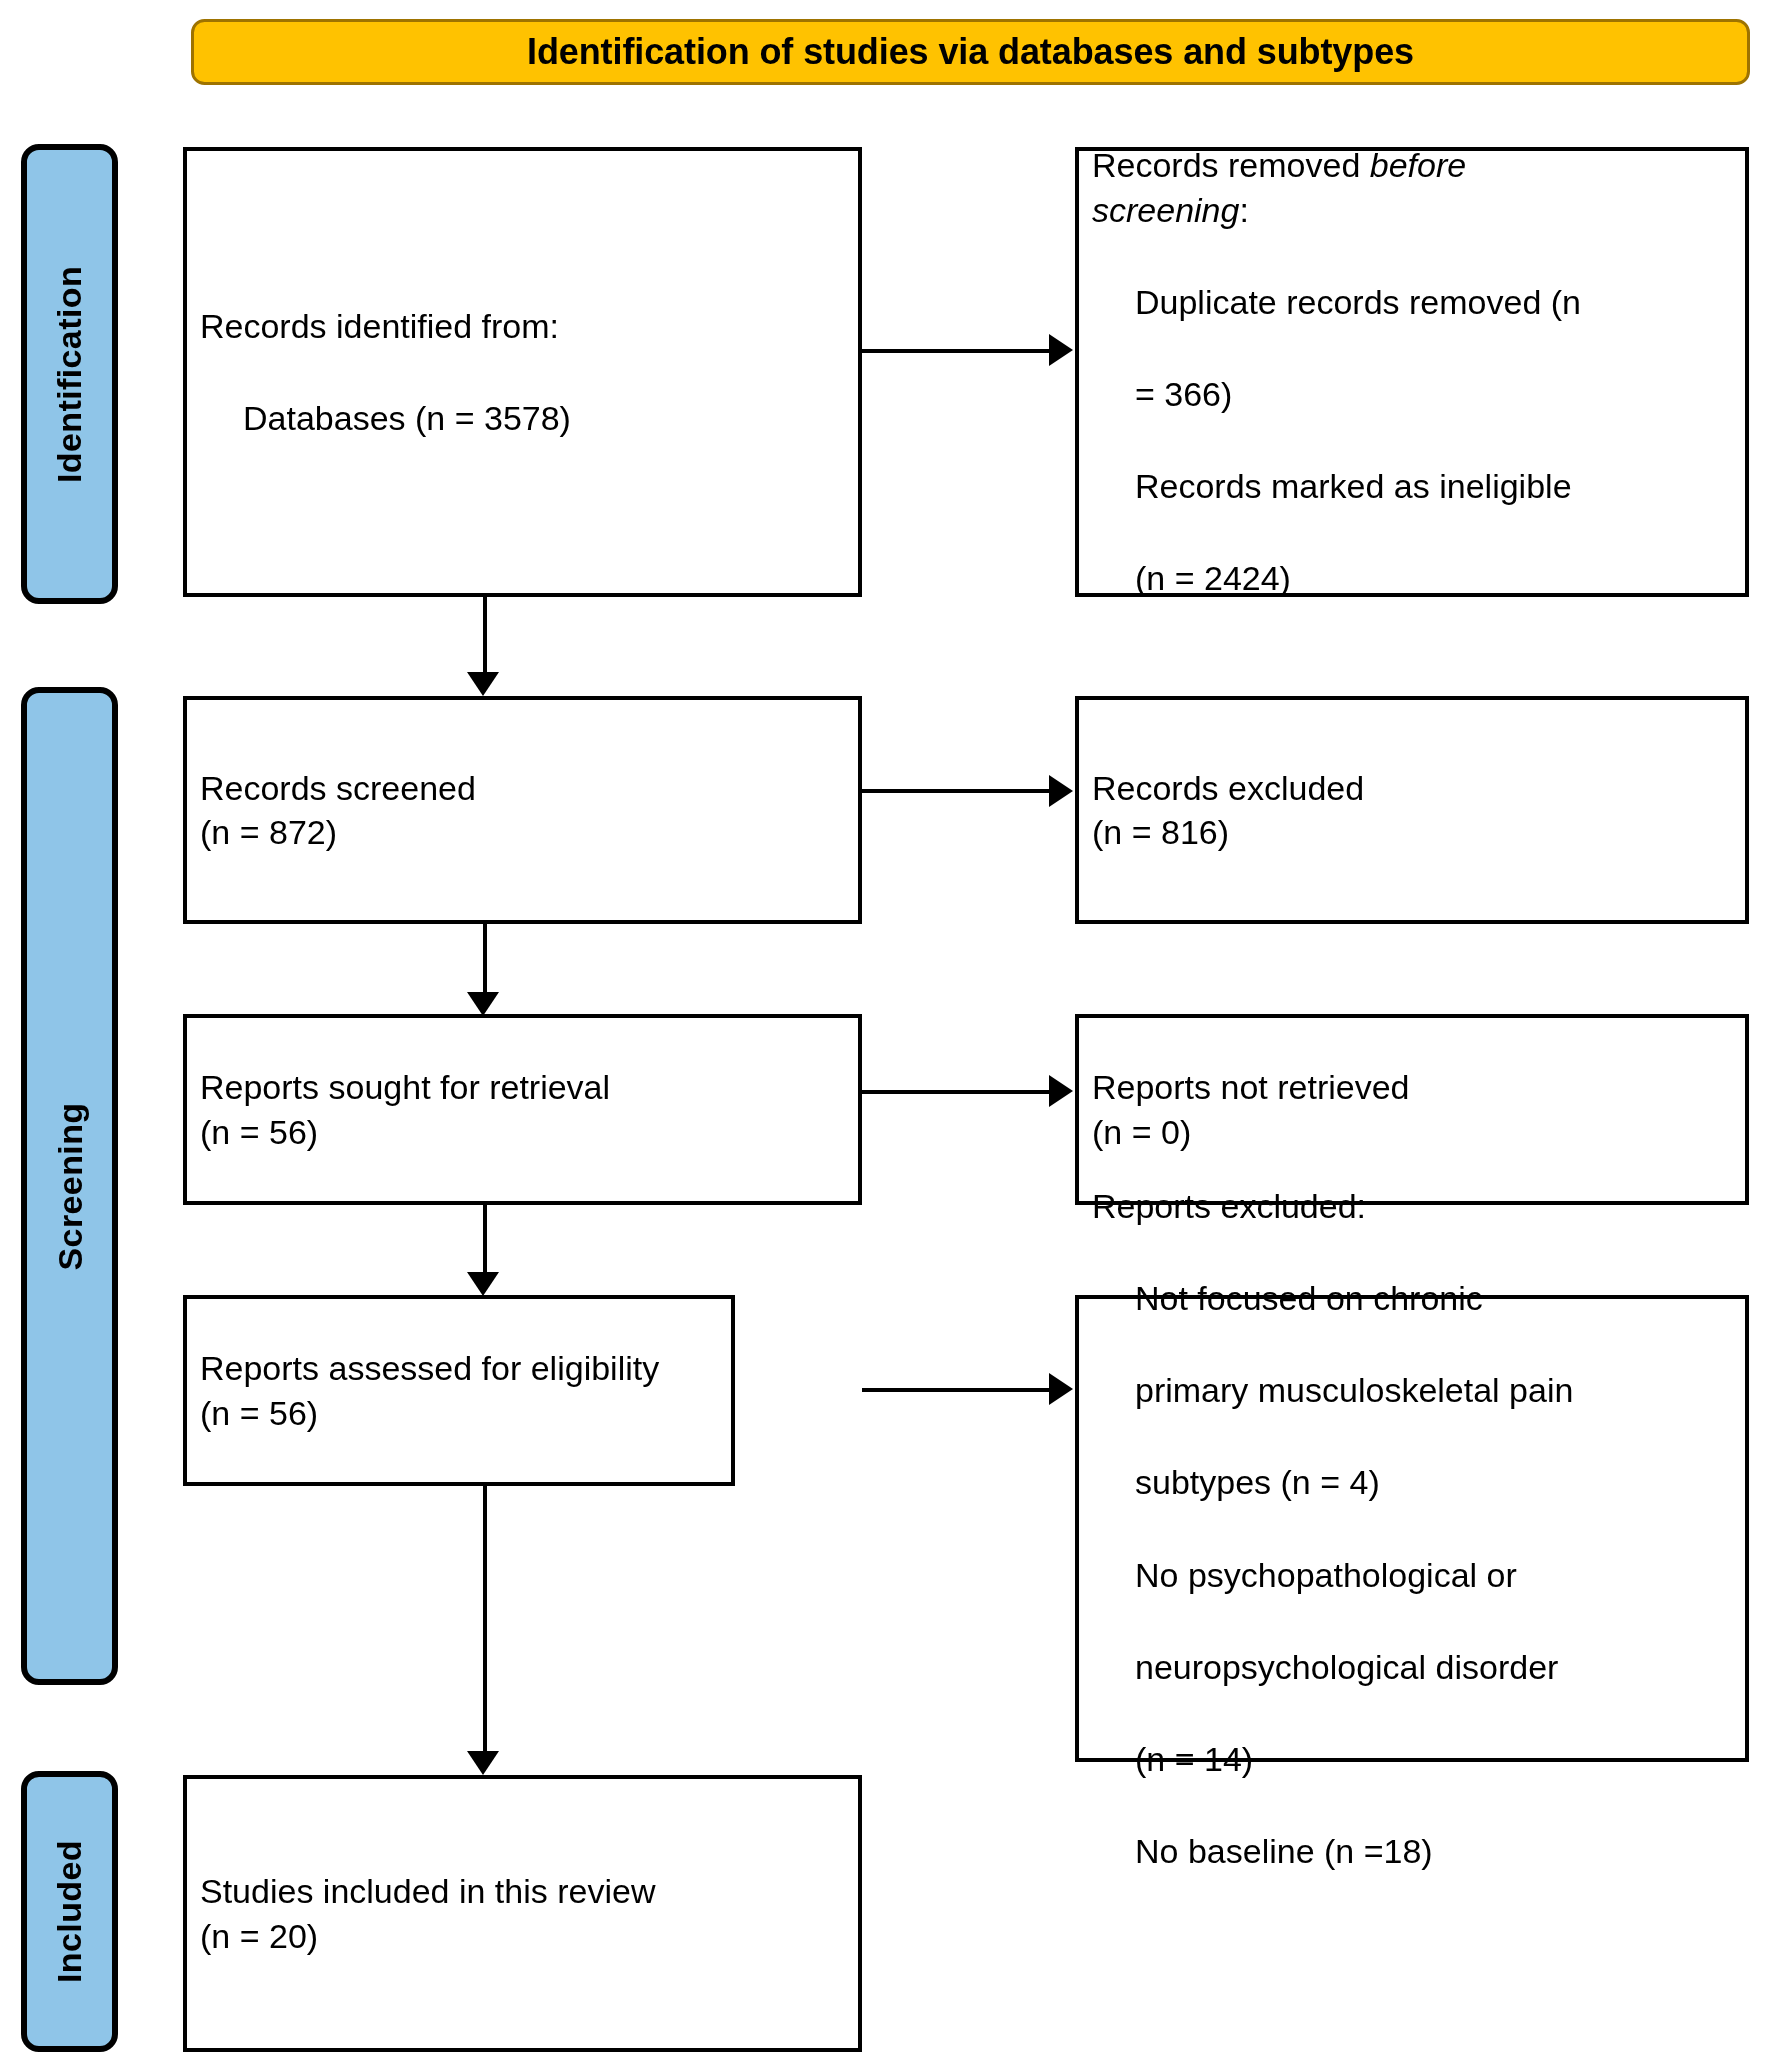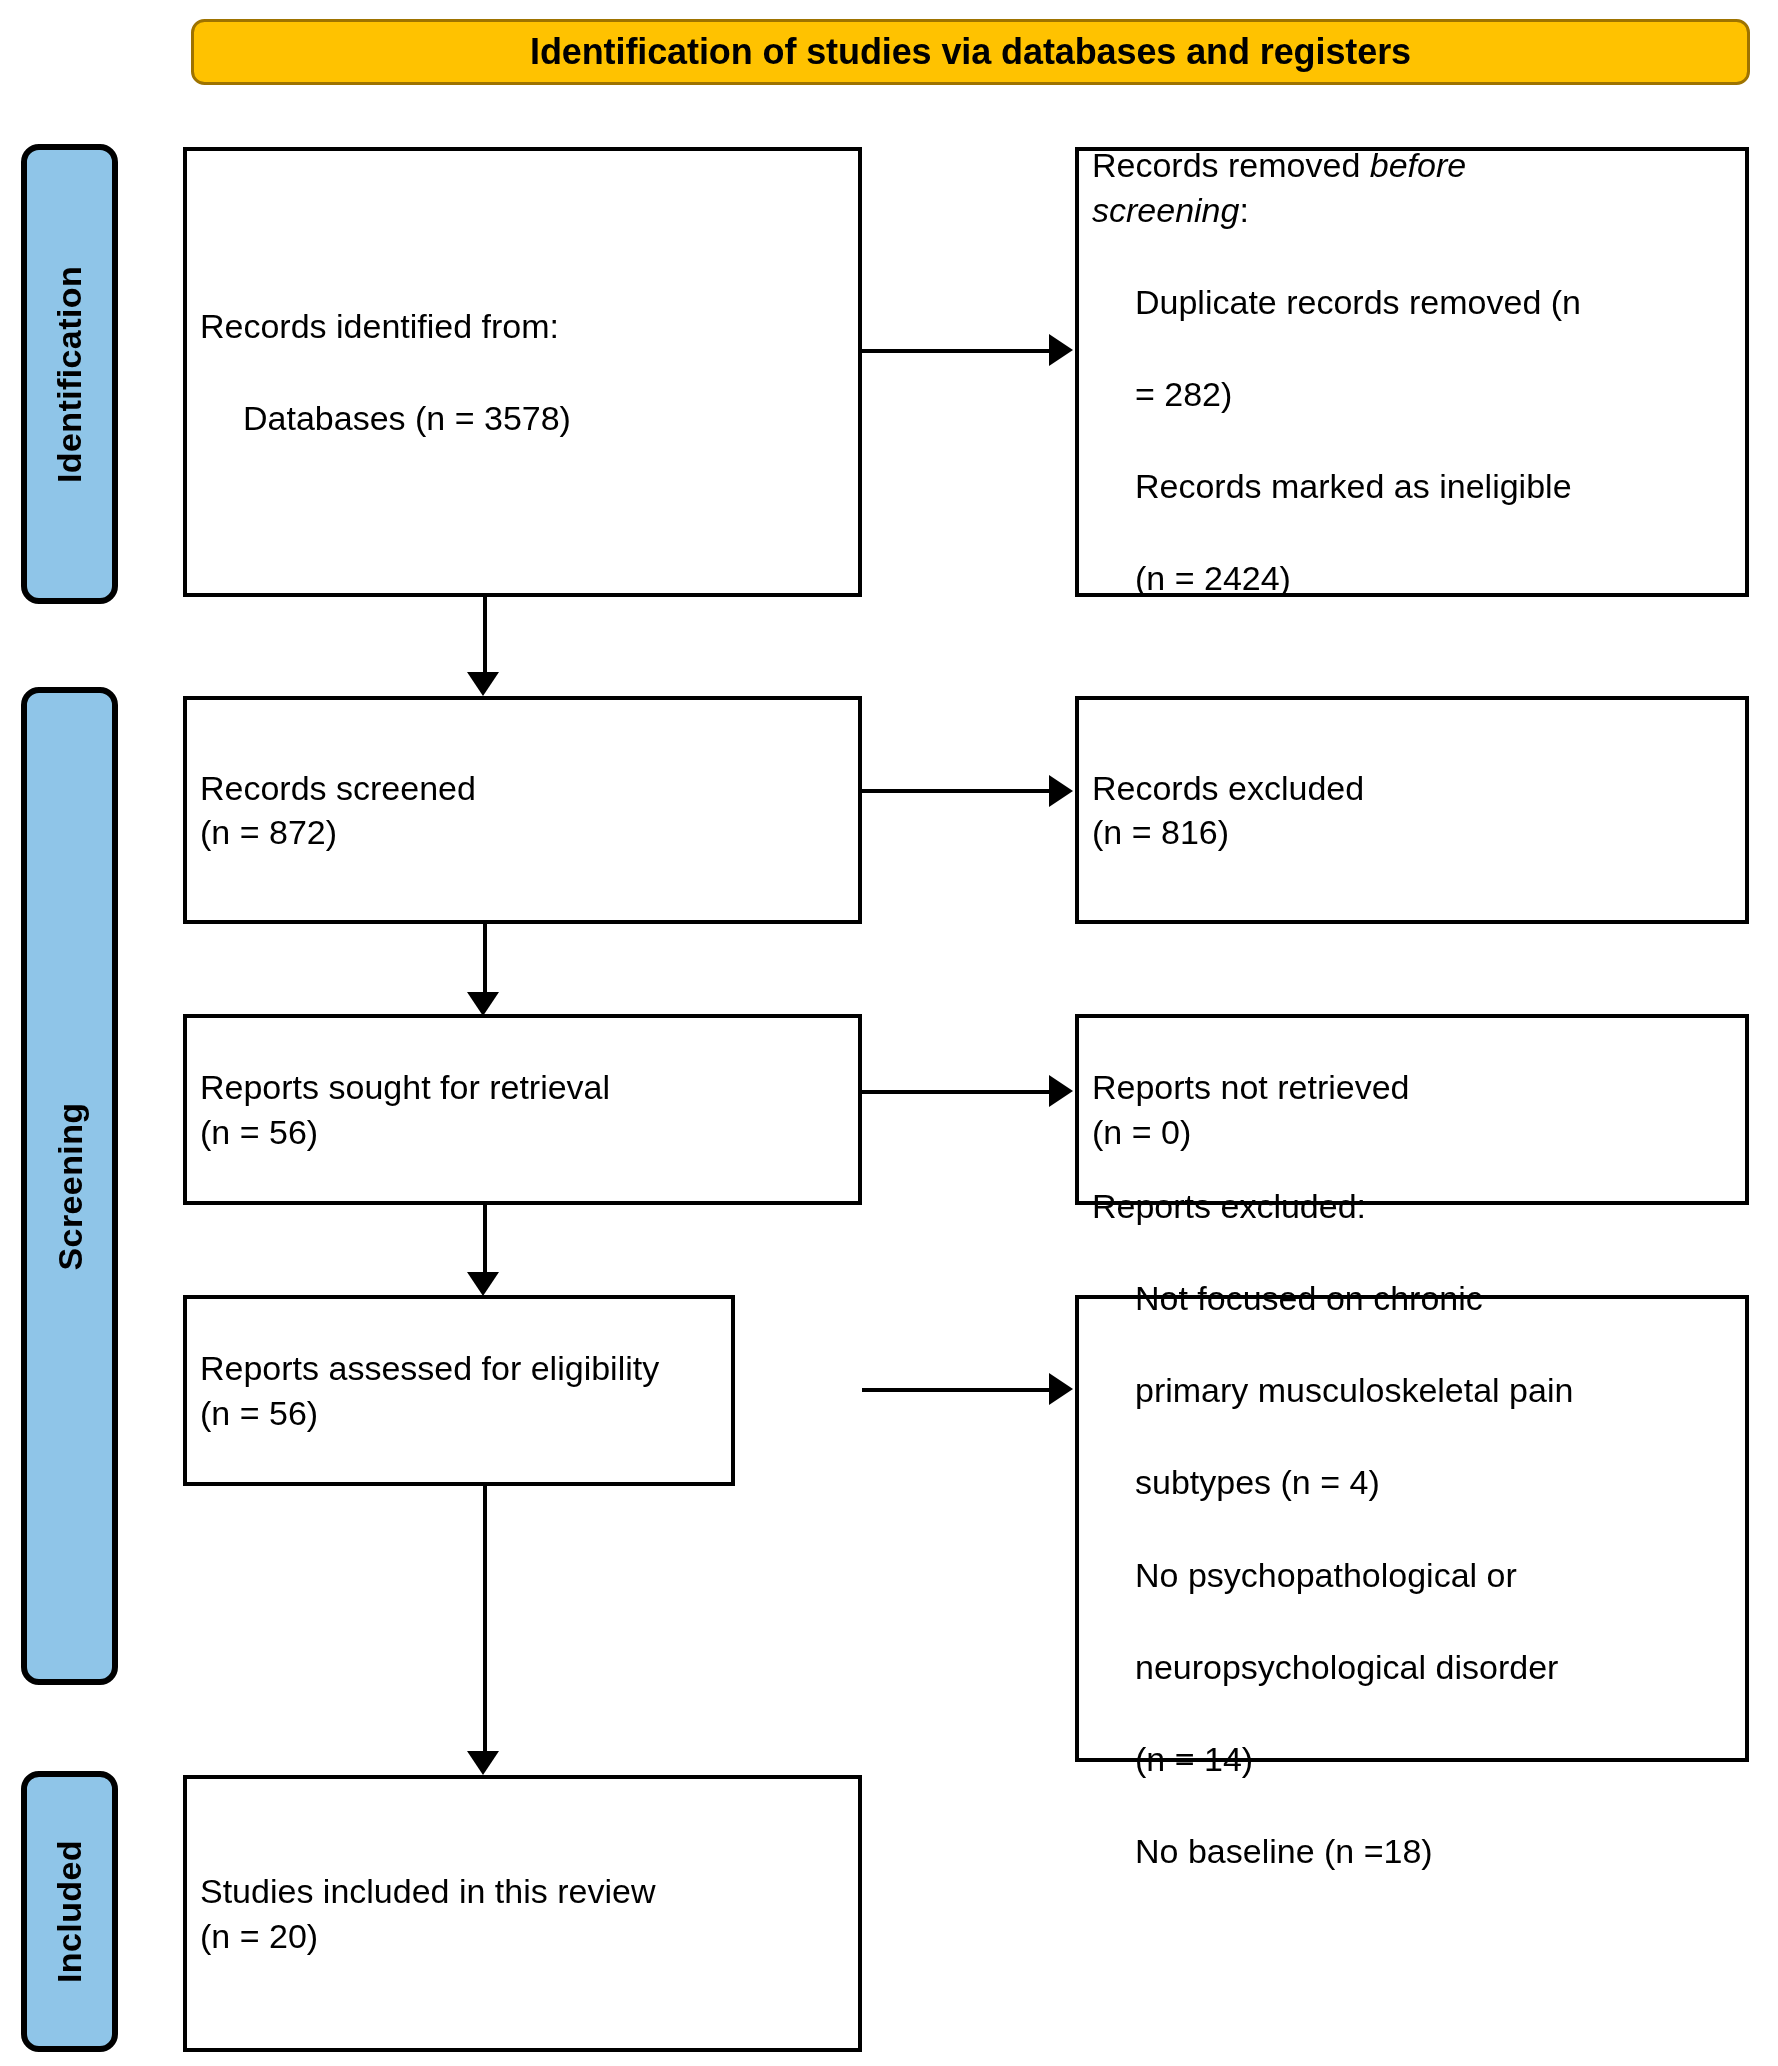--- a/index.html
+++ b/index.html
@@ -107,21 +107,21 @@
     border-bottom: 16.5px solid transparent;
     border-left: 24px solid #000000;
   }
 </style>
 </head>
 <body>
 
 <div id="canvas">
 
   <div class="banner">
-    <span class="banner-text">Identification of studies via databases and registers</span>
+    <span class="banner-text">Identification of studies via databases and subtypes</span>
   </div>
 
   <div class="stage-bar" style="top:144px; height:460px;">
     <span class="stage-bar-label">Identification</span>
   </div>
 
   <div class="stage-bar" style="top:687px; height:998px;">
     <span class="stage-bar-label">Screening</span>
   </div>
 
@@ -134,21 +134,21 @@
       <div class="fline">Records identified from:</div>
       <div class="fline indent">Databases (n = 3578)</div>
     </div>
   </div>
 
   <div class="fbox" style="left:1075px; top:147px; width:674px; height:450px;">
     <div class="lines">
       <div class="fline"><span>Records removed </span><span class="ital">before</span></div>
       <div class="fline"><span class="ital">screening</span><span>:</span></div>
       <div class="fline indent">Duplicate records removed (n</div>
-      <div class="fline indent">= 282)</div>
+      <div class="fline indent">= 366)</div>
       <div class="fline indent">Records marked as ineligible</div>
       <div class="fline indent">(n = 2424)</div>
     </div>
   </div>
 
   <div class="hline" style="left:862px; top:349px; width:187px;"></div>
   <div class="arrow-right" style="left:1049px; top:334px;"></div>
 
   <div class="vline" style="left:483px; top:597px; height:82px;"></div>
   <div class="arrow-down" style="left:467px; top:672px;"></div>

